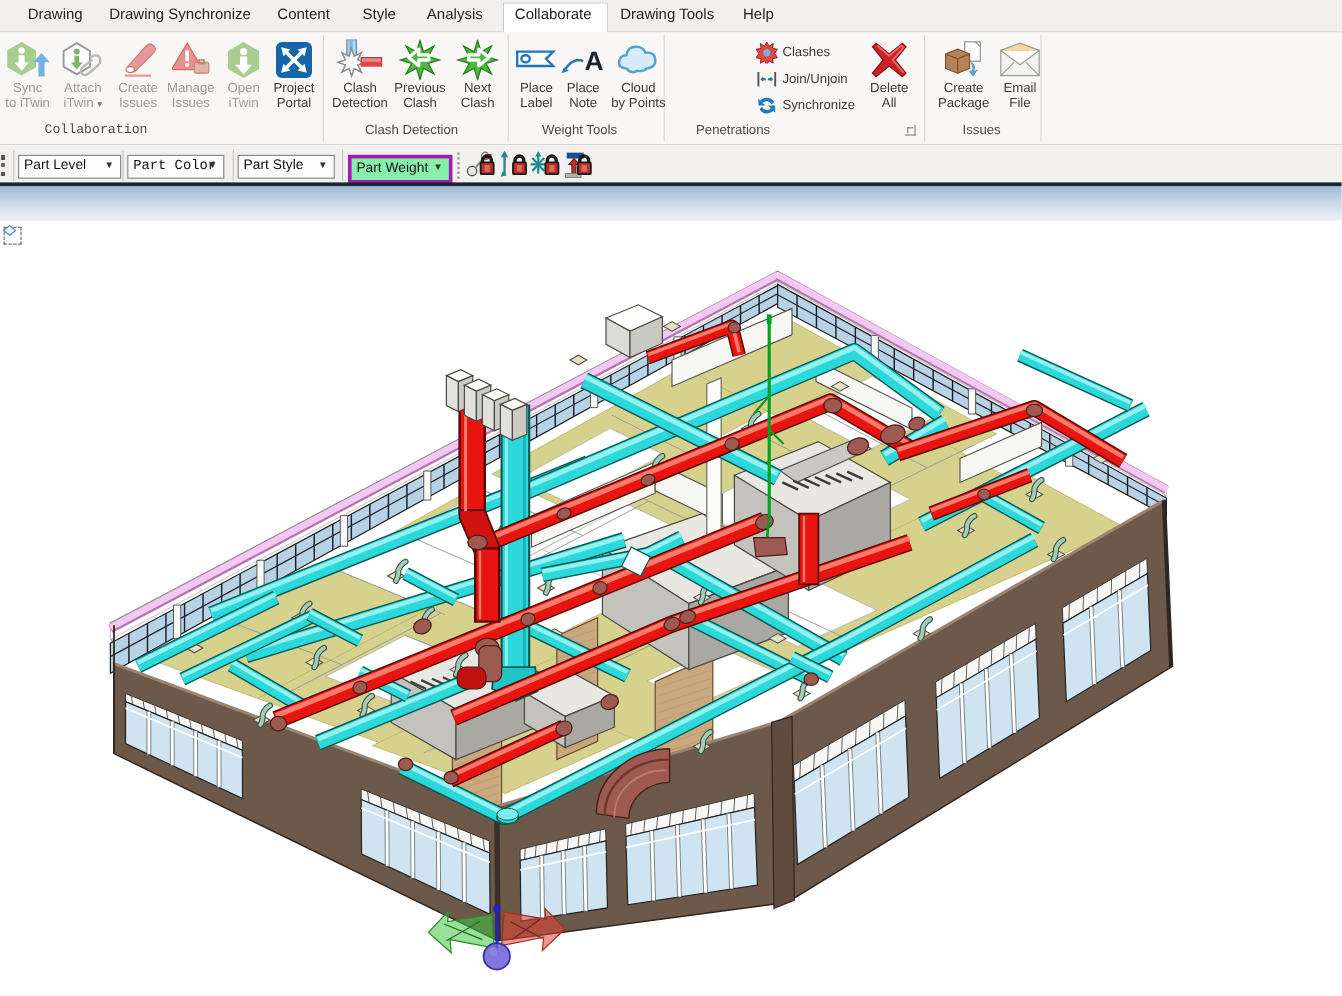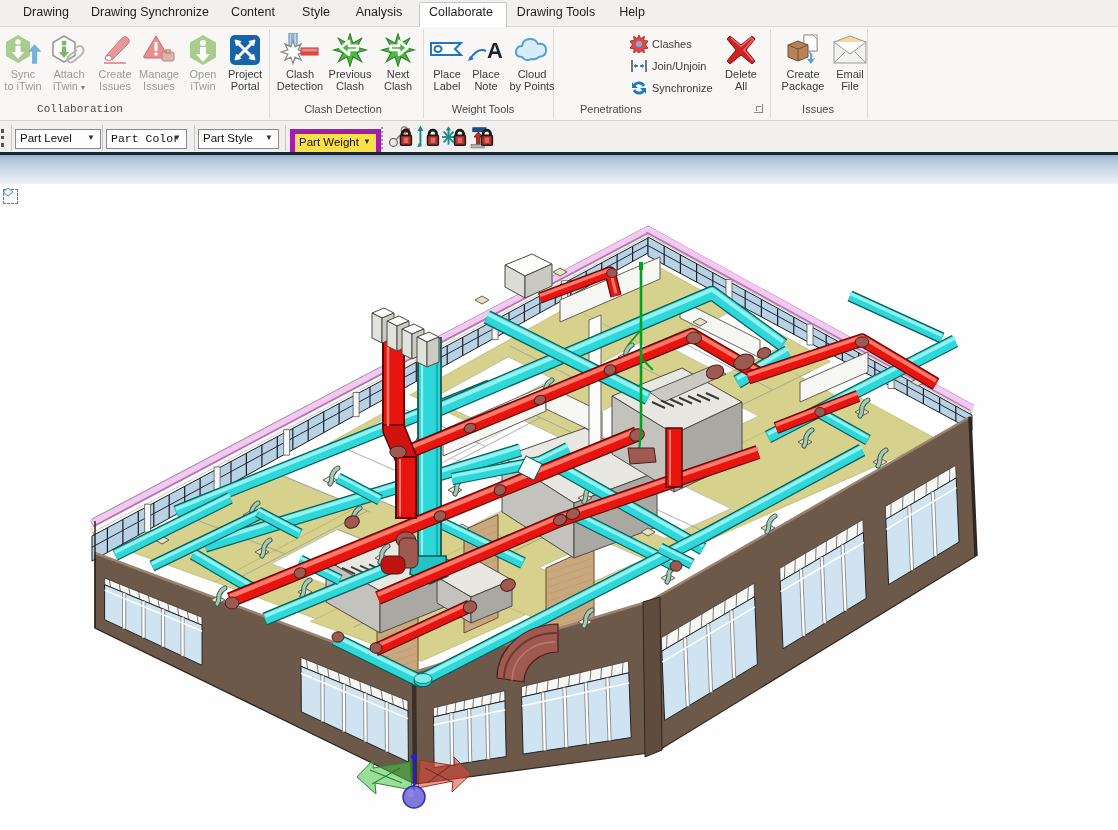--- a/index.html
+++ b/index.html
@@ -227,21 +227,21 @@
       <span style="position:absolute;right:5px;top:3px;font-size:8px;color:#333;">▼</span>
     </div>
     <div style="position:absolute;left:106px;top:8px;width:79px;height:18px;background:#fdfdfd;border:1px solid #8a8a8a;font-size:11.5px;color:#111;">
       <span style="position:absolute;left:4px;top:2px;font-family:Liberation Mono, monospace;">Part Color</span>
       <span style="position:absolute;right:5px;top:3px;font-size:8px;color:#333;">▼</span>
     </div>
     <div style="position:absolute;left:198px;top:8px;width:79px;height:18px;background:#fdfdfd;border:1px solid #8a8a8a;font-size:11.5px;color:#111;">
       <span style="position:absolute;left:4px;top:2px;">Part Style</span>
       <span style="position:absolute;right:5px;top:3px;font-size:8px;color:#333;">▼</span>
     </div>
-    <div style="position:absolute;left:290px;top:8px;width:81px;height:18px;background:#fde047;border:5px solid #a21caf;font-size:11.5px;color:#111;">
+    <div style="position:absolute;left:290px;top:8px;width:81px;height:18px;background:#86efac;border:3px solid #a21caf;font-size:11.5px;color:#111;">
       <span style="position:absolute;left:4px;top:2px;">Part Weight</span>
       <span style="position:absolute;right:5px;top:3px;font-size:8px;color:#333;">▼</span>
     </div>
 <div style="position:absolute;left:388px;top:3px;width:25px;height:26px;"><svg width="25" height="26" viewBox="0 0 23 22">
         <circle cx="5" cy="16" r="3.6" fill="#e8e8e4" stroke="#555"></circle>
         <line x1="8" y1="13" x2="15" y2="5" stroke="#888" stroke-width="1.6"></line>
         <circle cx="15" cy="4.5" r="2.8" fill="#f0f0ec" stroke="#777"></circle>
         <rect x="15" y="3" width="5" height="4" fill="#b8312a"></rect>
         <path d="M13 10 v-2 a3.4 3.4 0 0 1 6.8 0 v2" fill="none" stroke="#1a1a1a" stroke-width="2.6"></path>
         <rect x="11.5" y="9.5" width="10" height="9" rx="1" fill="#b8312a" stroke="#1a1a1a" stroke-width="1.4"></rect>

